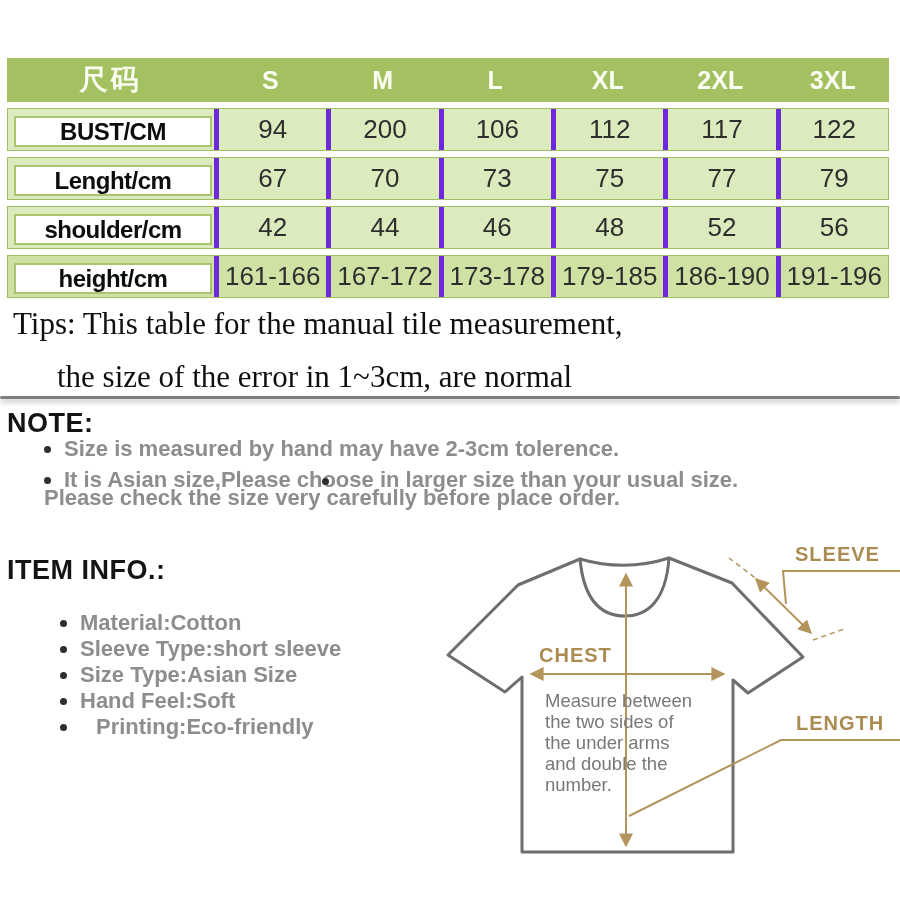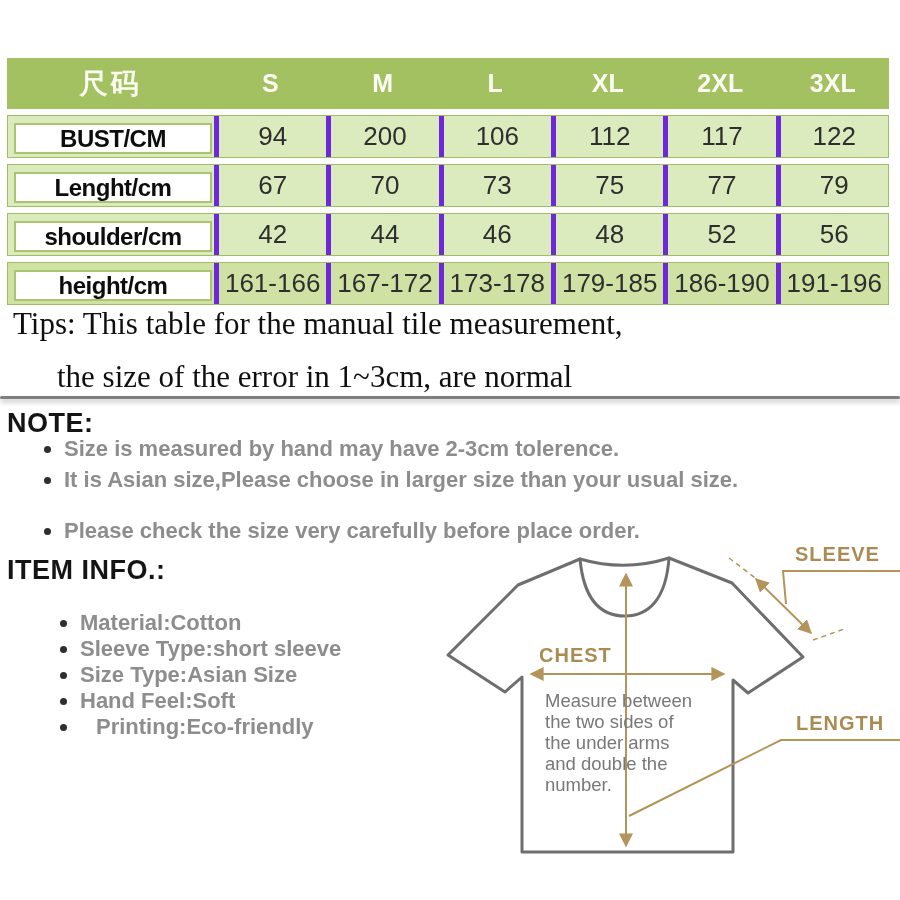--- a/index.html
+++ b/index.html
@@ -2,21 +2,21 @@
 <html><head>
 <meta charset="utf-8">
 <style>
   html,body{margin:0;padding:0;}
   body{
     width:900px;height:900px;position:relative;background:#ffffff;
     font-family:"Liberation Sans",sans-serif;overflow:hidden;
   }
   
   .size-table{position:absolute;left:7px;top:58px;width:882px;}
-  .t-header{display:flex;height:51px;background:#a4c161;align-items:center;}
+  .t-header{display:flex;height:44px;background:#a4c161;align-items:center;}
   .th{flex:1;text-align:center;color:#fbfdf2;font-weight:bold;font-size:25px;}
   .th.lbl{flex:none;width:207px;font-size:28px;letter-spacing:3px;}
   .t-row{display:flex;height:43px;margin-top:6px;border:1px solid #9fbe66;box-sizing:border-box;}
   .row-a{background:#dcebbe;}
   .row-b{background:#cfe2a3;}
   .row-label{flex:none;width:206px;box-sizing:border-box;padding:7px 2px 3px 6px;}
   .white-box{height:100%;background:#ffffff;border:2px solid #a9c56f;box-sizing:border-box;
     display:flex;align-items:center;justify-content:center;
     font-weight:bold;font-size:24px;color:#0d0d0d;letter-spacing:-0.5px;}
   .cell{flex:1;border-left:5px solid #6d28d9;display:flex;align-items:center;justify-content:center;
@@ -30,21 +30,21 @@
     border-radius:2px;box-shadow:0 3px 5px rgba(0,0,0,0.28);}
   
   .section-heading{position:absolute;font-weight:bold;color:#141414;font-size:27px;letter-spacing:0.5px;white-space:nowrap;}
   #note-heading{left:7px;top:408px;}
   #item-heading{left:7px;top:555px;}
   .bullet-item{position:absolute;display:flex;align-items:center;color:#8d8d8d;font-weight:bold;
     font-size:22px;white-space:nowrap;}
   .dot{width:7px;height:7px;border-radius:50%;background:#2e2e2e;margin-right:13px;flex:none;}
   .note-item{left:44px;}
   .info-item{left:60px;}
-  #note-0{top:436px;} #note-1{top:467px;} #note-2{top:518px;}
+  #note-0{top:436px;} #note-1{top:467px;} #note-2{top:478px;flex-direction:column;}
   #info-0{top:610px;} #info-1{top:636px;} #info-2{top:662px;} #info-3{top:688px;} #info-4{top:714px;gap:16px;}
   
   #diagram-svg{position:absolute;left:430px;top:535px;}
   .tan-label{font-family:"Liberation Sans",sans-serif;font-weight:bold;font-size:20px;fill:#aa8c52;letter-spacing:1px;}
   .measure-note{font-family:"Liberation Sans",sans-serif;font-size:18.5px;fill:#787878;}
 </style>
 </head>
 <body>
 
 <div class="size-table">

